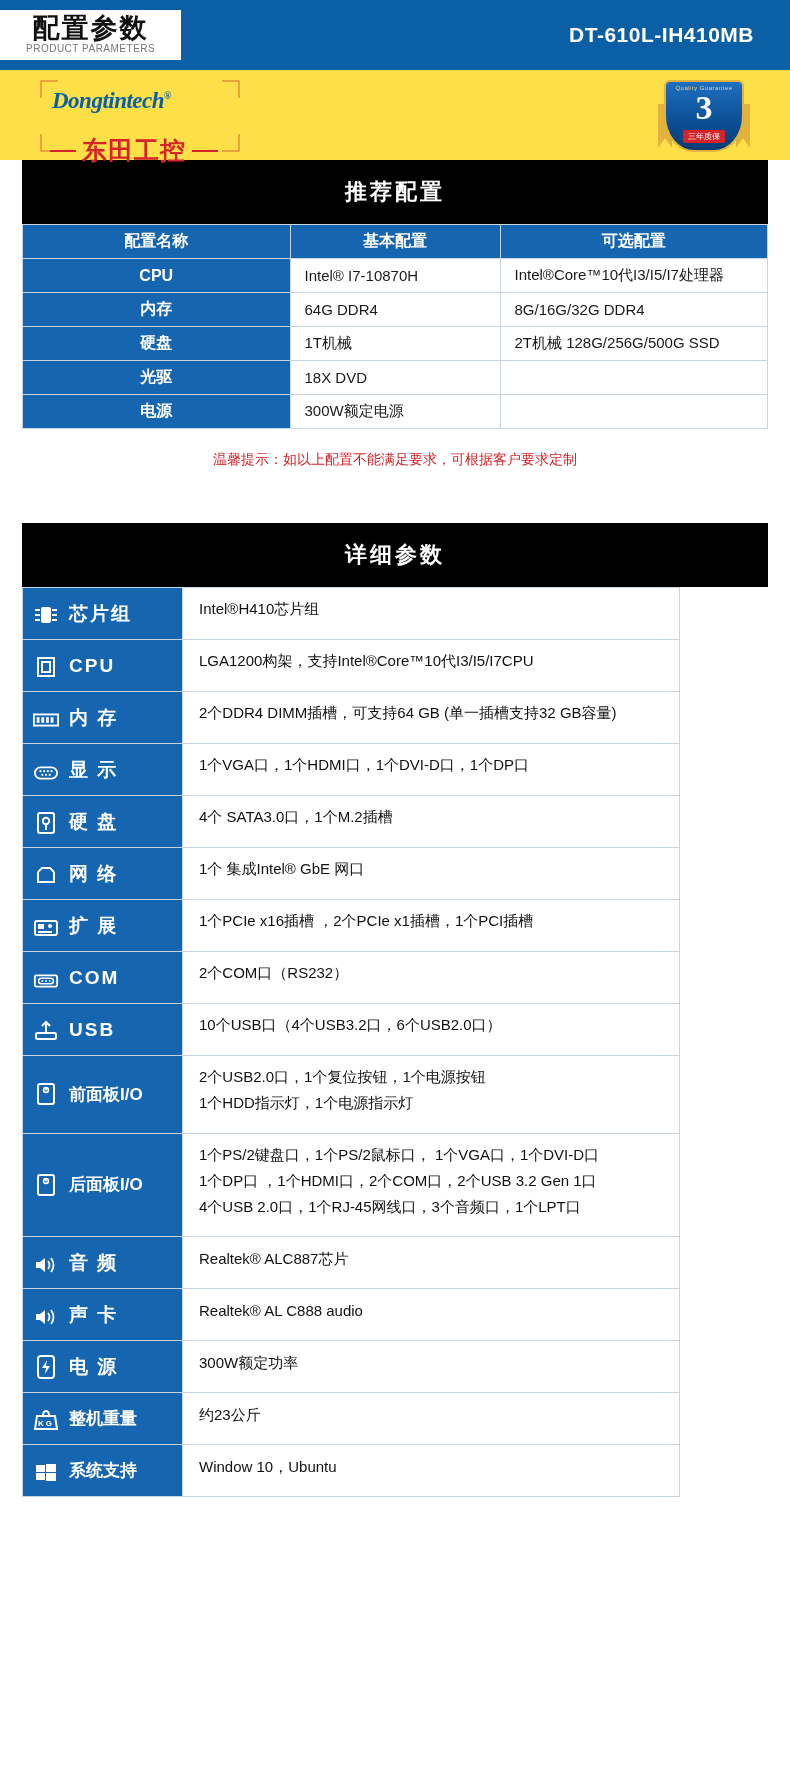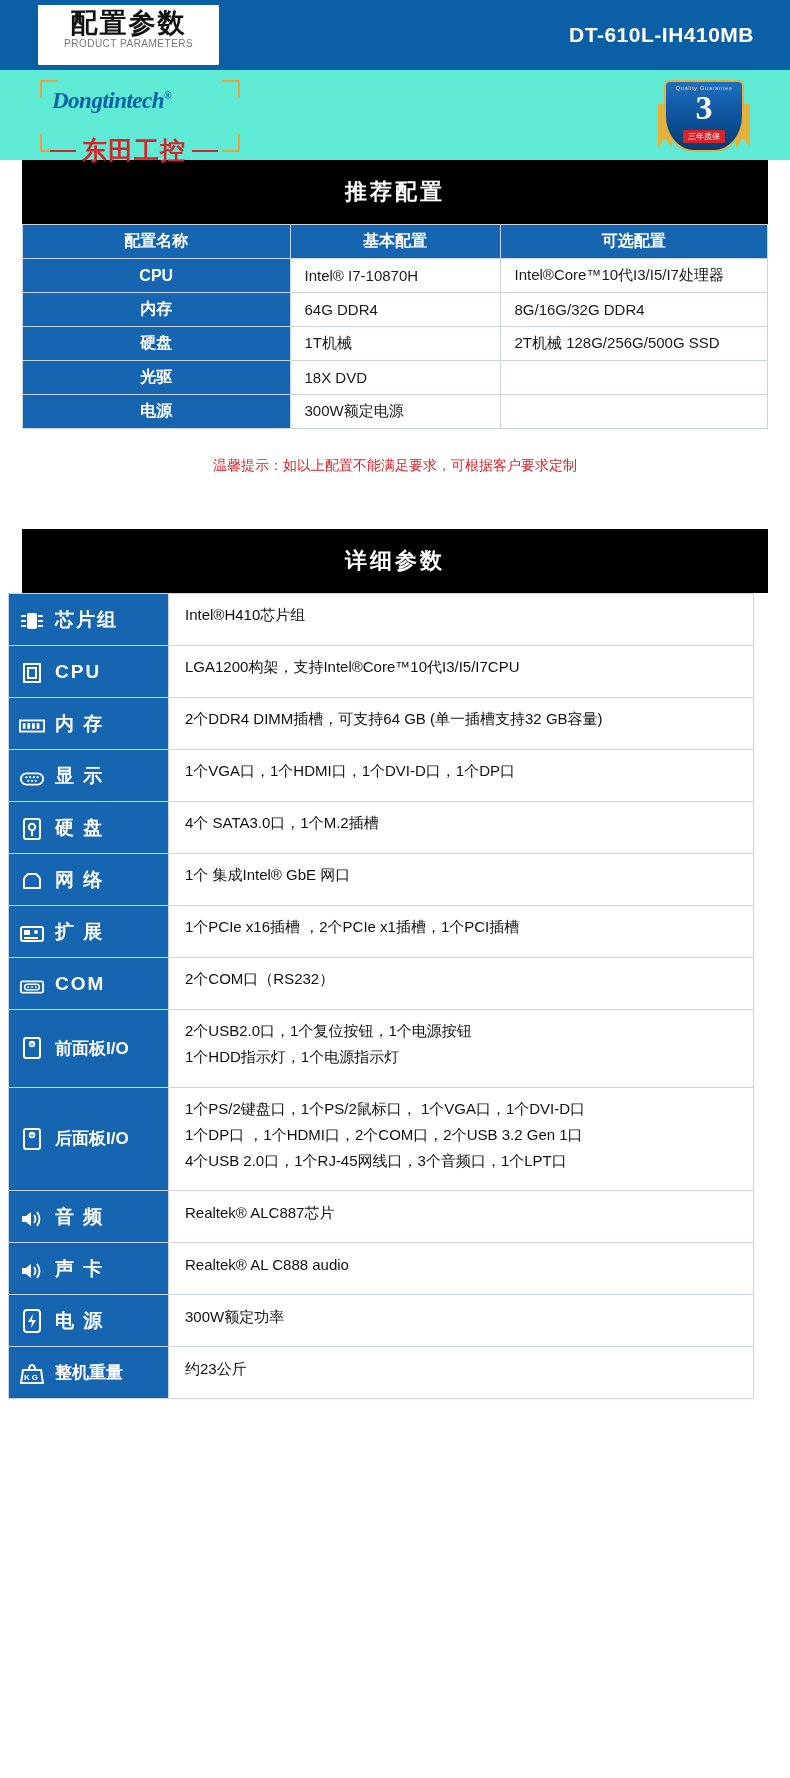--- a/index.html
+++ b/index.html
@@ -15,22 +15,21 @@
   
   .header {
     background: #0b5fa5;
     height: 70px;
     position: relative;
     display: flex;
     align-items: center;
   }
   .header-title-box {
     background: #ffffff;
-    margin-left: 38px;
-    padding: 4px 26px 16px 26px;
+    padding: 4px 26px 6px 26px;
     text-align: center;
     line-height: 1.05;
   }
   .header-title-cn {
     font-size: 27px;
     font-weight: bold;
     color: #111;
     letter-spacing: 2px;
   }
   .header-title-en {
@@ -47,21 +46,21 @@
     color: #ffffff;
     font-size: 21px;
     font-weight: bold;
     letter-spacing: 0.5px;
   }
 
   
   .brandrow {
     height: 90px;
     position: relative;
-    background: #5eead4;
+    background: #fde047;
   }
   .logo {
     position: absolute;
     left: 40px;
     top: 10px;
     width: 200px;
     height: 72px;
   }
   .logo-corner {
     position: absolute;
@@ -199,29 +198,29 @@
     padding-left: 14px;
     color: #1a1a1a;
     background: #ffffff;
   }
   .col-basic { width: 210px; }
 
   .tip {
     text-align: center;
     color: #d6232a;
     font-size: 14px;
-    margin: 28px 0 0 0;
+    margin: 22px 0 0 0;
   }
 
   .gap { height: 54px; }
 
   
   .detail {
-    margin: 0 8px;
-    width: 746px;
+    margin: 0 22px;
+    width: 658px;
     border-collapse: collapse;
     table-layout: fixed;
   }
   .detail tr { }
   .detail td {
     border: 1px solid #c9d6e2;
     vertical-align: middle;
   }
   .detail td.key {
     width: 160px;
@@ -498,20 +497,37 @@
             </div>
           </td>
           <td class="val">
             <span class="line">2个COM口（RS232）</span>
           </td>
         </tr>
         <tr>
           <td class="key">
             <div class="keyinner">
               <span class="keyicon">
+                <svg width="26" height="24" viewBox="0 0 26 24">
+                  <path d="M13 3 L13 13" stroke="#fff" stroke-width="2" fill="none"></path>
+                  <path d="M9 7 L13 3 L17 7" stroke="#fff" stroke-width="2" fill="none"></path>
+                  <rect x="3" y="14" width="20" height="6" rx="1.5" fill="none" stroke="#fff" stroke-width="2"></rect>
+                </svg>
+              </span>
+              <span class="keytext">USB</span>
+            </div>
+          </td>
+          <td class="val">
+            <span class="line">10个USB口（4个USB3.2口，6个USB2.0口）</span>
+          </td>
+        </tr>
+        <tr>
+          <td class="key">
+            <div class="keyinner">
+              <span class="keyicon">
                 <svg width="22" height="26" viewBox="0 0 22 26">
                   <rect x="3" y="3" width="16" height="20" rx="2" fill="none" stroke="#fff" stroke-width="2"></rect>
                   <circle cx="11" cy="9" r="2.4" fill="none" stroke="#fff" stroke-width="1.6"></circle>
                   <rect x="10.2" y="6.4" width="1.6" height="3" fill="#fff"></rect>
                 </svg>
               </span>
               <span class="keytext small">前面板I/O</span>
             </div>
           </td>
           <td class="val">
@@ -598,17 +614,37 @@
                   <path d="M10 8 Q10 3 13 3 Q16 3 16 8" fill="none" stroke="#fff" stroke-width="2"></path>
                 </svg>
               </span>
               <span class="keytext small">整机重量</span>
             </div>
           </td>
           <td class="val">
             <span class="line">约23公斤</span>
           </td>
         </tr>
+        <tr>
+          <td class="key">
+            <div class="keyinner">
+              <span class="keyicon">
+                <svg width="26" height="24" viewBox="0 0 26 24">
+                  <g fill="#fff">
+                    <rect x="3" y="5" width="9" height="7"></rect>
+                    <rect x="13" y="4" width="10" height="8"></rect>
+                    <rect x="3" y="13" width="9" height="7"></rect>
+                    <rect x="13" y="13" width="10" height="8"></rect>
+                  </g>
+                </svg>
+              </span>
+              <span class="keytext small">系统支持</span>
+            </div>
+          </td>
+          <td class="val">
+            <span class="line">Window 10，Ubuntu</span>
+          </td>
+        </tr>
       </tbody>
   </table>
 
   <div class="bottom-space"></div>
 </div>
 
 </body></html>

